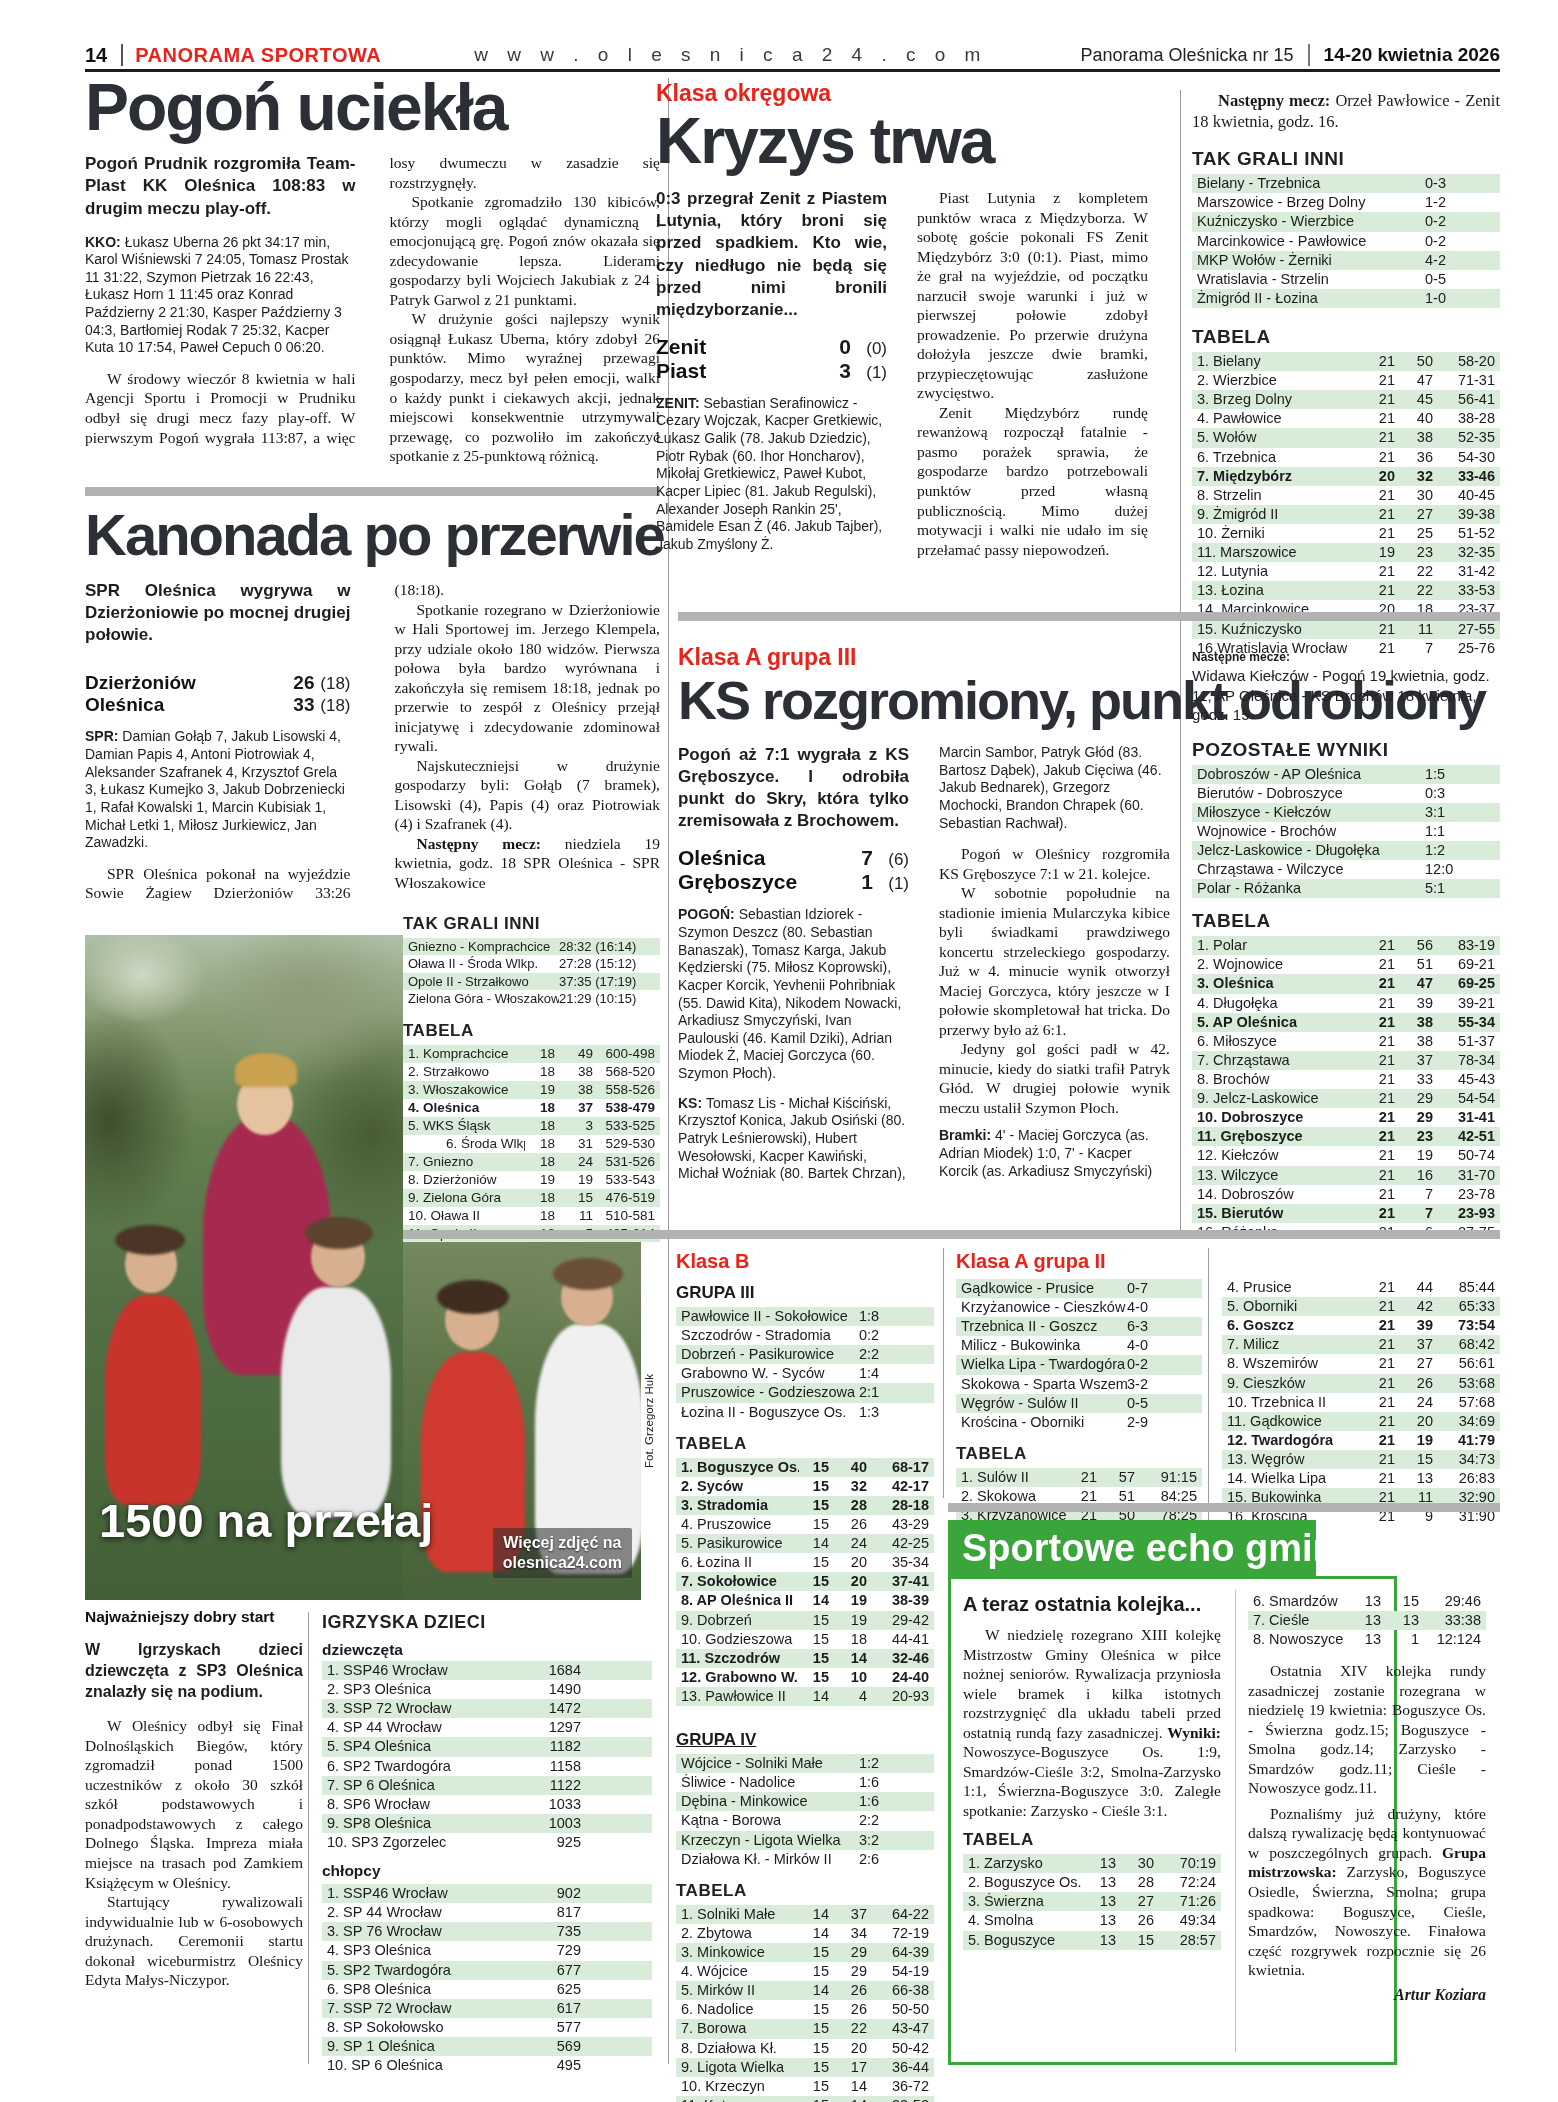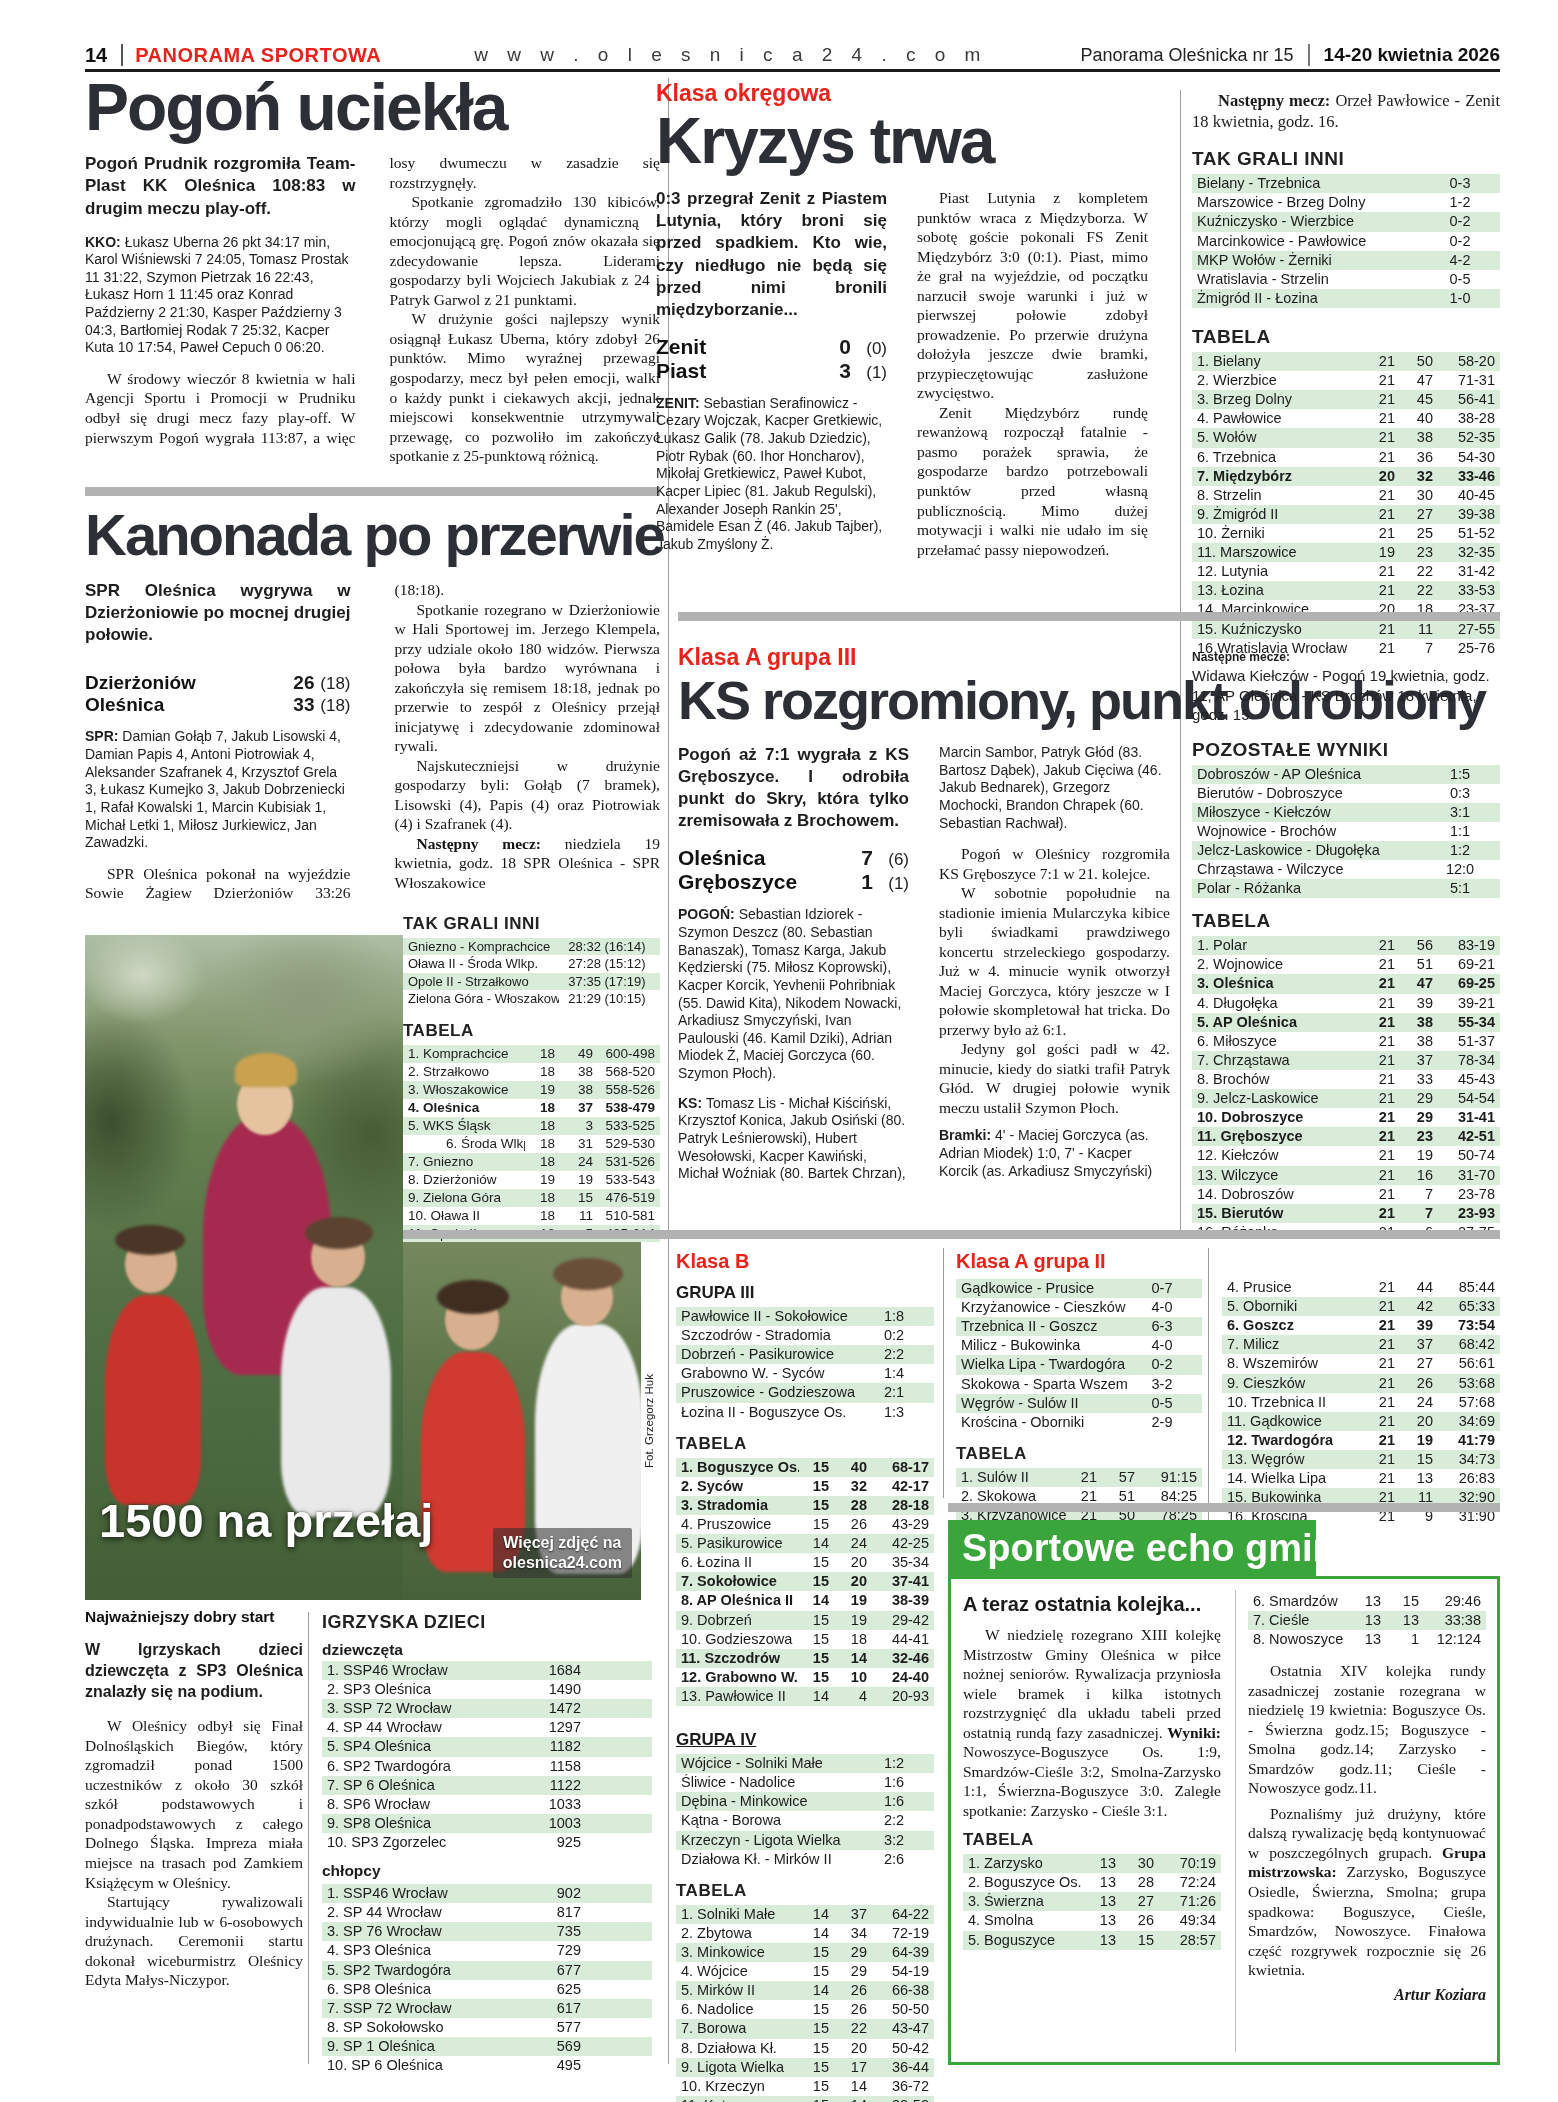--- a/index.html
+++ b/index.html
@@ -36,21 +36,21 @@
   .score-team { flex:1; font-weight:bold; font-size:21px; color:#111; }
   .score-goals { font-weight:bold; font-size:21px; }
   .score-half { font-size:17px; color:#222; width:36px; text-align:right; }
 
   
   .tbl-title { font-weight:bold; font-size:19px; color:#222; letter-spacing:.5px; margin:14px 0 4px; }
   .trow { display:flex; align-items:baseline; padding:1px 5px; font-size:14.5px; line-height:1.18; color:#1c1c1c; }
   .trow.green { background:#d9ecd9; }
   .trow.bold { font-weight:bold; }
   .rh,.rn,.ln { flex:1; white-space:nowrap; overflow:hidden; }
-  .rs { width:70px; text-align:center; }
+  .rs { width:70px; text-align:left; }
   .rs.wide { width:96px; }
   .rg { width:30px; text-align:right; }
   .rp { width:38px; text-align:right; }
   .rd { width:62px; text-align:right; }
   .lv { width:58px; text-align:right; margin-right:66px; }
 
   .grp-label { font-weight:bold; font-size:17px; margin:10px 0 4px; color:#1c1c1c; }
 
   
   .bar { background:#b2b2b2; height:9px; }
@@ -1044,21 +1044,21 @@
           <span class="rn">16. Krościna</span>
           <span class="rg">21</span>
           <span class="rp">9</span>
           <span class="rd">31:90</span>
         </div>
       </div>
   </aside>
 
   <div class="abs bar" style="left:948px; top:1503px; width:552px;"></div>
 
-  <section class="abs echo" style="left:948px; top:1520px; width:552px; height:545px;">
+  <section class="abs echo" style="left:948px; top:1520px; width:449px; height:545px;">
     <div class="echo-banner" style="position:absolute; left:0; top:0; width:368px; height:56px;">Sportowe echo gminy</div>
     <div class="echo-box" style="position:absolute; left:0; top:56px; right:0; bottom:0;"></div>
     <div class="abs vline" style="left:287px; top:70px; height:462px; background:#c2c2c2;"></div>
     <div class="abs" style="left:15px; top:72px; width:258px;">
       <div class="echo-head">A teraz ostatnia kolejka...</div>
       <p class="para ind"><span>W niedzielę rozegrano XIII kolejkę Mistrzostw Gminy Oleśnica w piłce nożnej seniorów. Rywalizacja przyniosła wiele bramek i kilka istotnych rozstrzygnięć dla układu tabeli przed ostatnią rundą fazy zasadniczej. </span><span class="b">Wyniki: </span><span>Nowoszyce-Boguszyce Os. 1:9, Smardzów-Cieśle 3:2, Smolna-Zarzysko 1:1, Świerzna-Boguszyce 3:0. Zaległe spotkanie: Zarzysko - Cieśle 3:1.</span></p>
       <div class="tbl-title" style="font-size:17px; margin-top:10px;">TABELA</div>
       <div>
           <div class="trow green">
             <span class="rn">1. Zarzysko</span>

